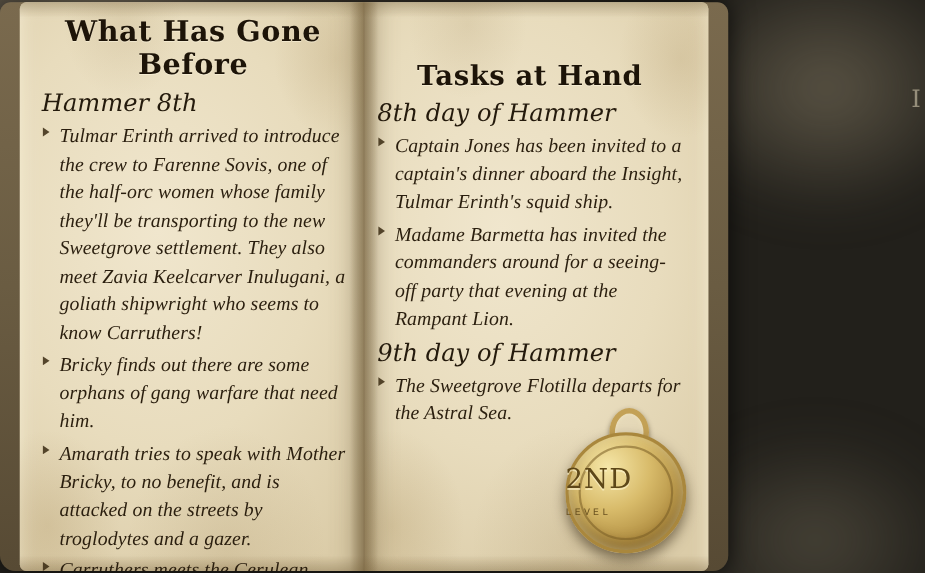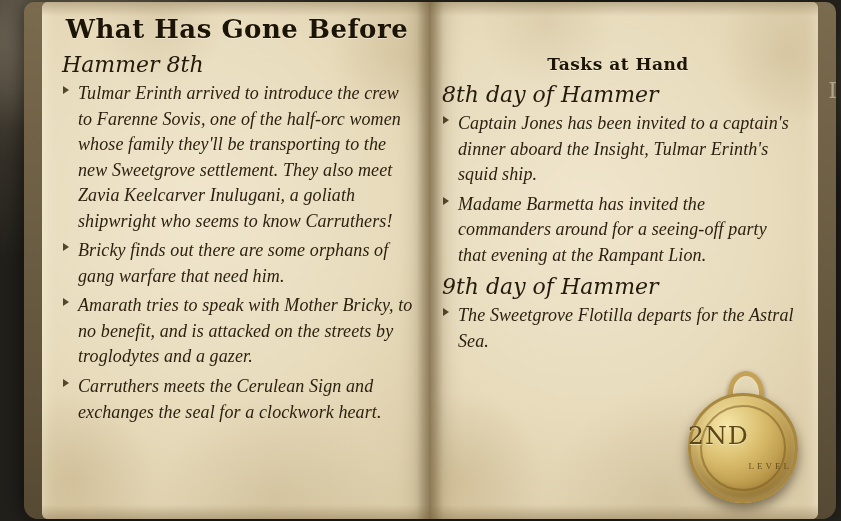--- a/index.html
+++ b/index.html
@@ -48,23 +48,23 @@
     position: absolute;
     right: -30px; bottom: -70px;
     width: 260px; height: 200px;
     background: radial-gradient(ellipse at center, rgba(120,112,92,.45), rgba(30,28,22,0) 70%);
     filter: blur(22px);
   }
 
   
   .book {
     position: absolute;
-    left: 24px;
+    left: 0;
     top: 2px;
-    width: 812px;
+    width: 662px;
     height: 517px;
   }
   .book-cover {
     position: absolute;
     inset: 0;
     background: linear-gradient(180deg, #7a6a4e 0%, #6a5c42 50%, #574a34 100%);
     border-radius: 10px 10px 14px 14px;
     box-shadow: 0 0 22px rgba(0,0,0,.7);
   }
 
@@ -139,21 +139,21 @@
   h1.page-title {
     margin: 4px 0 8px 0;
     text-align: center;
     font-family: "DejaVu Serif", serif;
     font-size: 26px;
     font-weight: 700;
     letter-spacing: .5px;
     color: #1d1408;
     text-shadow: 0 1px 0 rgba(255,250,230,.5);
   }
-  .page.right h1.page-title { font-size: 17px; margin-top: 44px; }
+  .page.right h1.page-title { font-size: 25px; margin-top: 44px; }
 
   .section-head {
     font-family: "DejaVu Serif", serif;
     font-size: 22px;
     color: #241a0c;
     margin: 4px 0 4px 2px;
     font-style: italic;
   }
   .page.right .section-head { margin-top: 6px; font-style: italic; }
   .section-head.spaced { margin-top: 22px; }
@@ -235,22 +235,22 @@
     font-size: 25px;
     letter-spacing: 1px;
     color: #5d4718;
     text-shadow: 0 1px 0 rgba(255,246,208,.6);
   }
   .medallion .lvl {
     position: absolute;
     left: 8px;
     top: 96px;
     width: 104px;
-    text-align: right;
-    font-family: Liberation Serif, serif;
+    text-align: left;
+    font-family: Liberation Mono, monospace;
     font-size: 9px;
     letter-spacing: 3px;
     color: #6a5220;
   }
 
   
   .edge-glyph {
     position: absolute;
     right: 4px;
     top: 78px;

